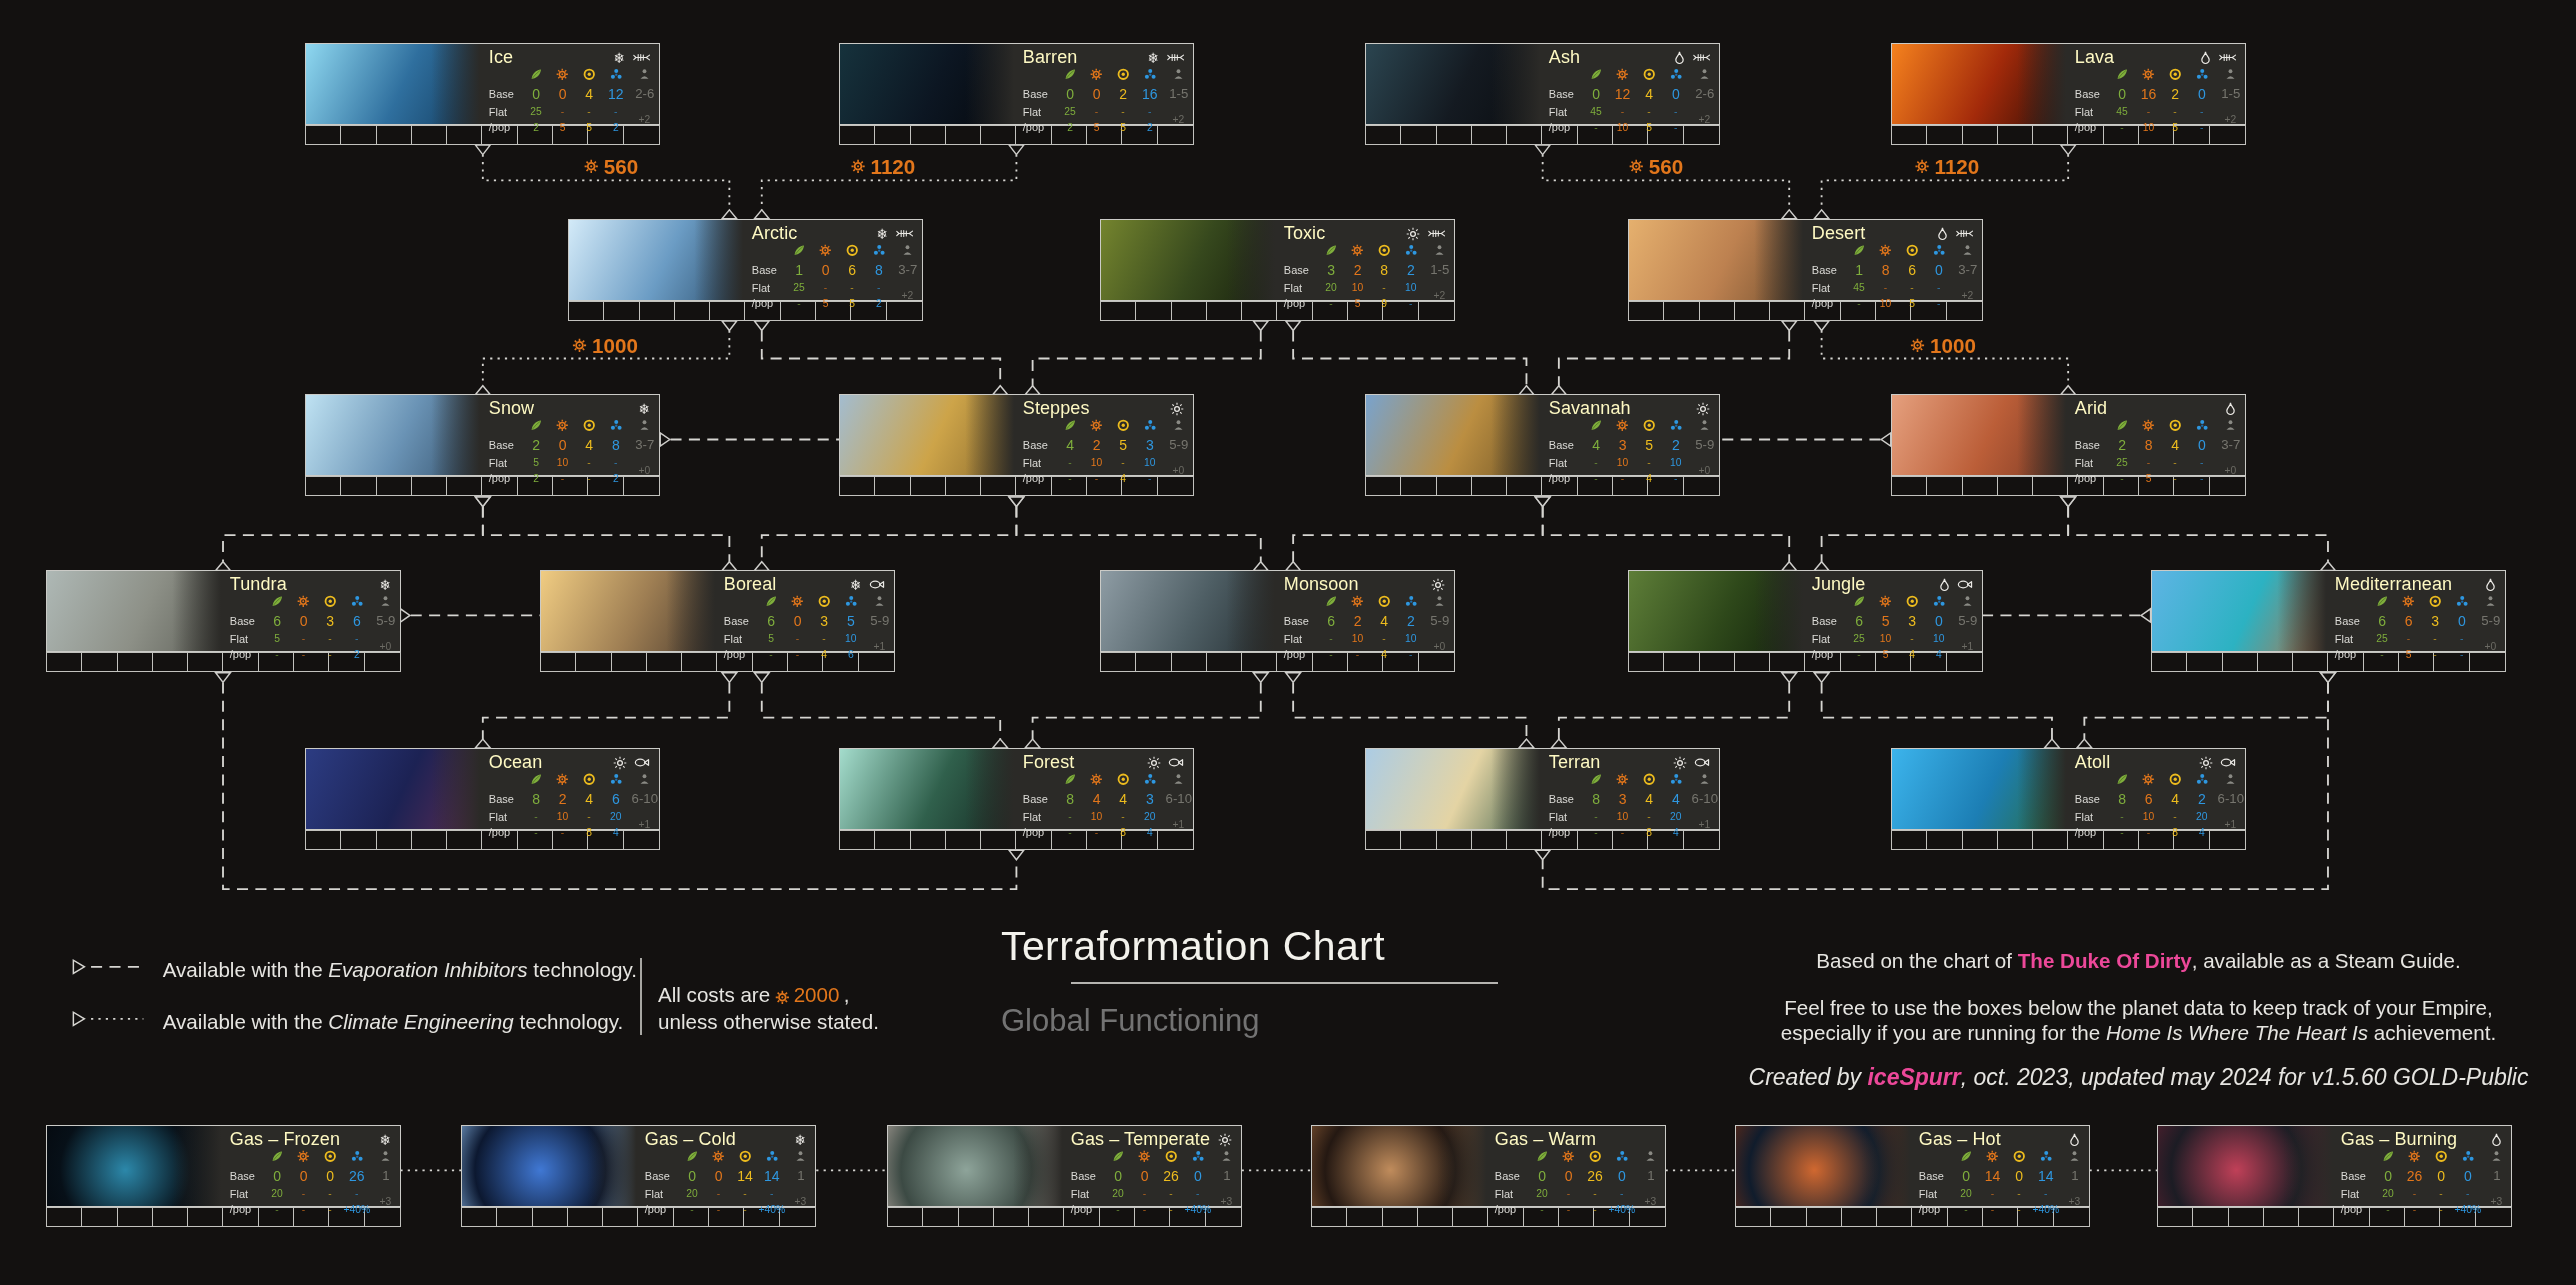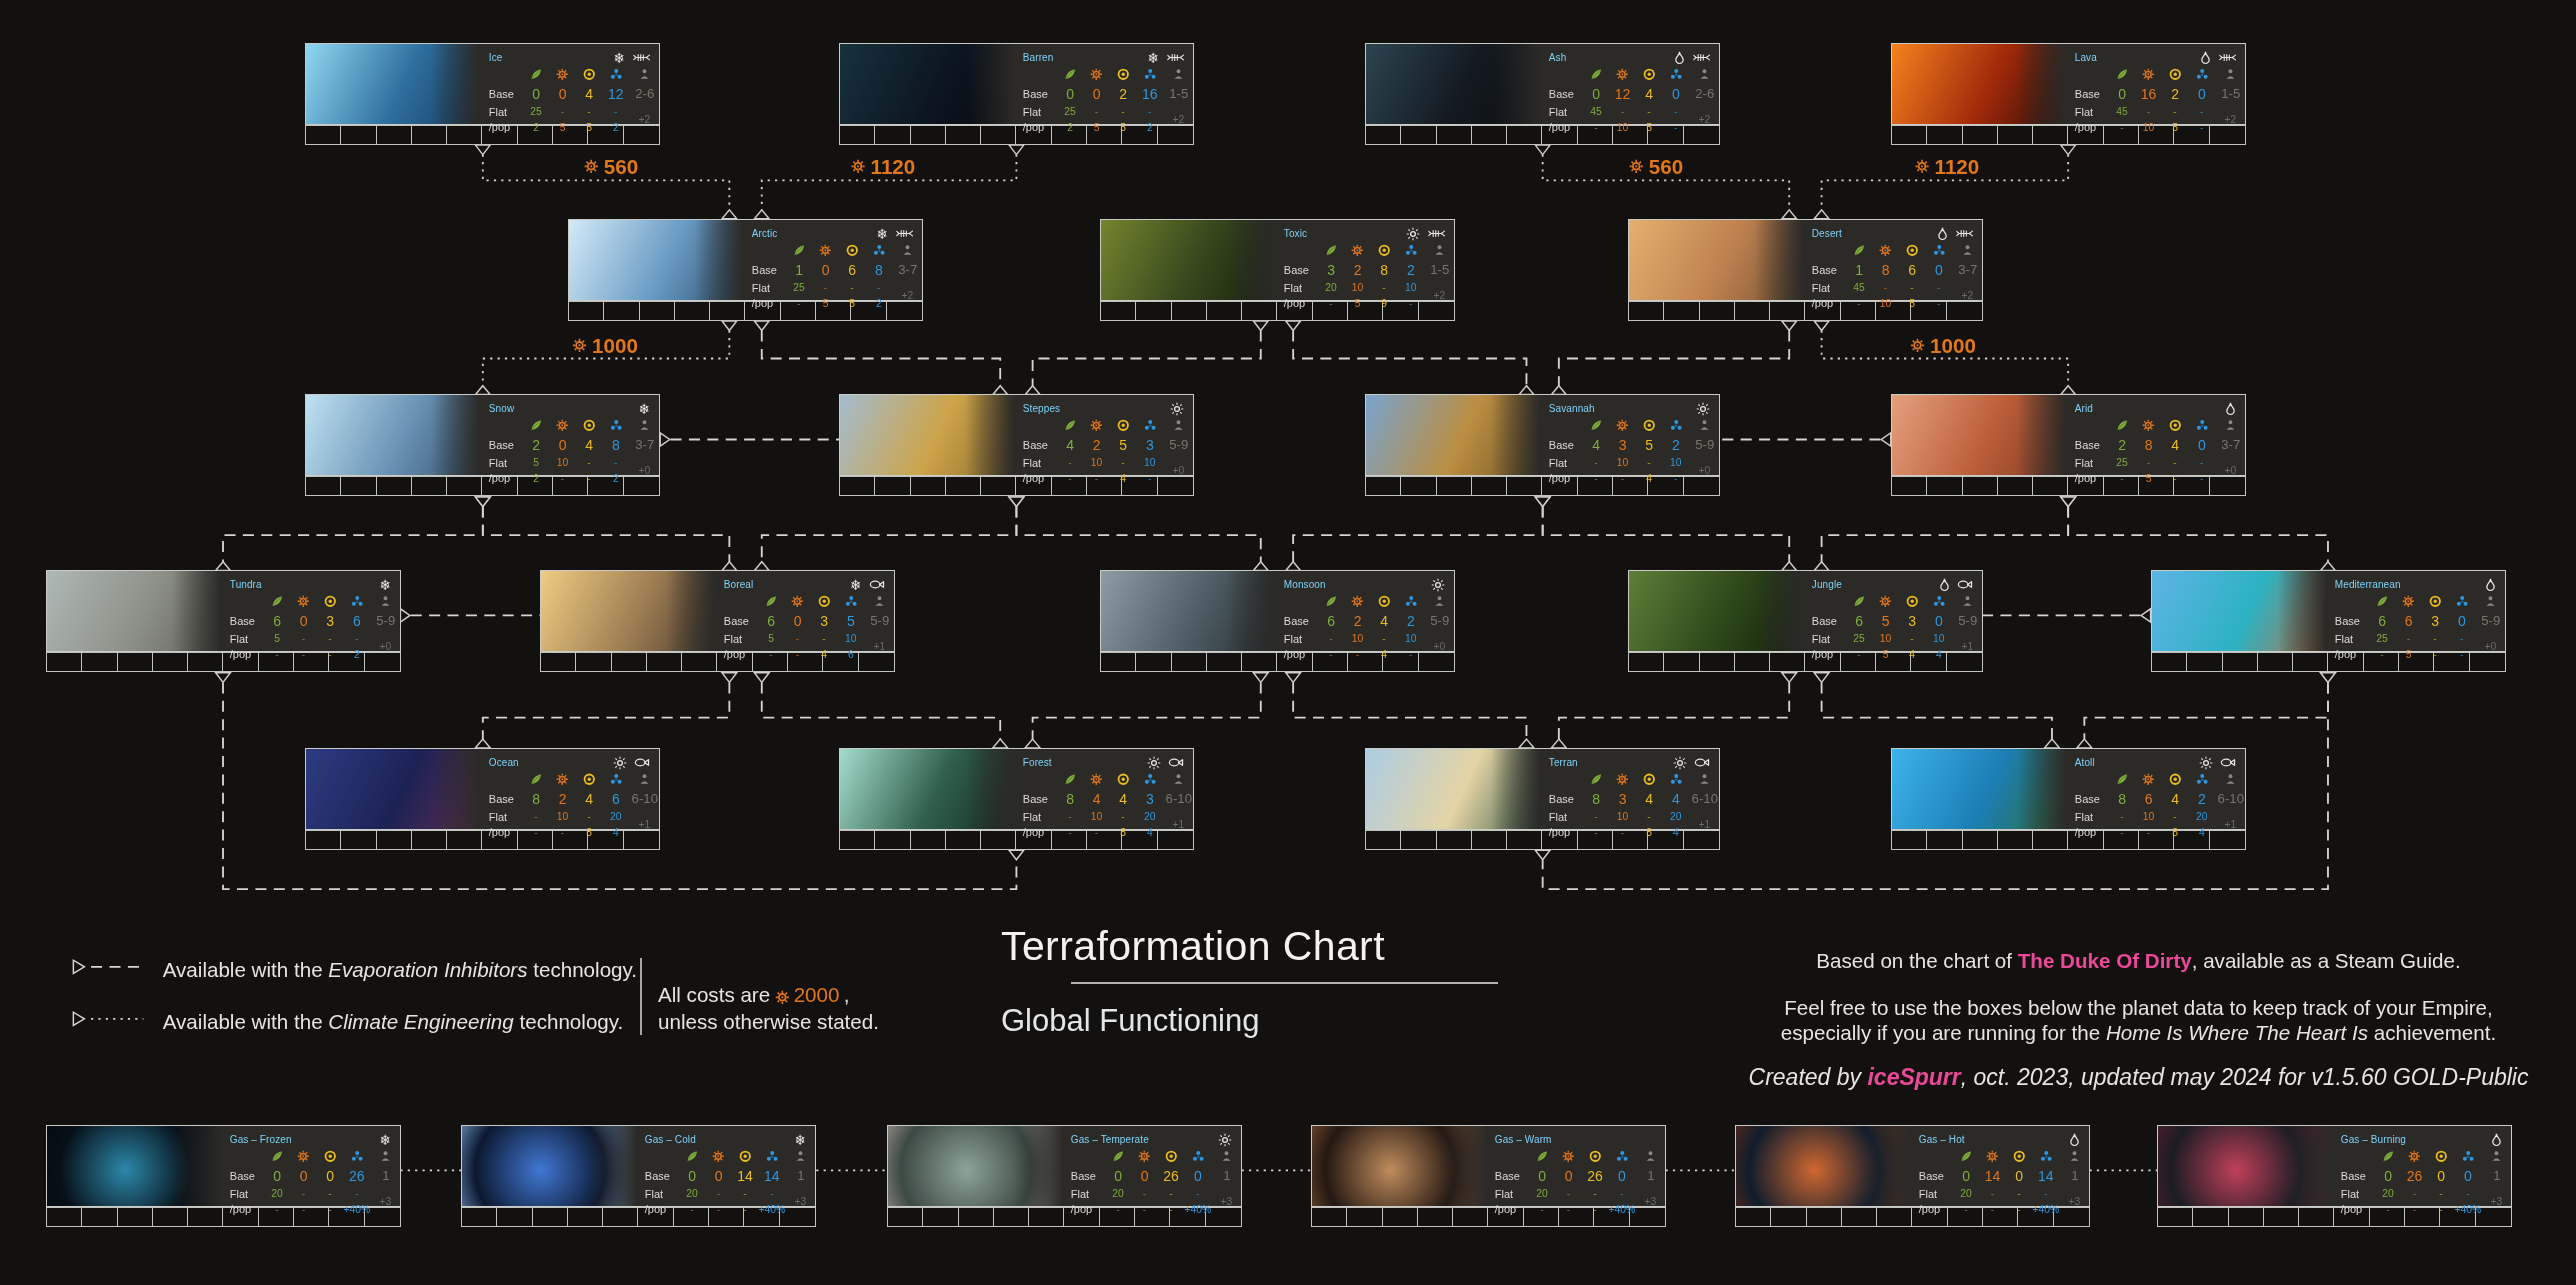--- a/index.html
+++ b/index.html
@@ -7,21 +7,21 @@
        font-family:"Liberation Sans","DejaVu Sans",sans-serif;color:#e6e5e1}
   #edges{position:absolute;left:0;top:0;z-index:1}
   #cardlayer,#labels{position:absolute;left:0;top:0;width:100%;height:100%;z-index:2;pointer-events:none}
   #labels{z-index:3}
   .card{position:absolute;width:355px;pointer-events:auto}
   .cmain{display:flex;height:82px;border:1.5px solid #cbcbc7;box-sizing:border-box;background:#2b2a27}
   .art{position:relative;flex:0 0 174px}
   .art::after{content:'';position:absolute;inset:0;background:linear-gradient(90deg,rgba(43,42,39,0) 72%,#2b2a27 100%)}
   .panel{flex:1;min-width:0}
   .head{display:flex;justify-content:space-between;align-items:center;padding:4.4px 8.8px 0 8.8px;height:19px}
-  .pname{font-size:10px;color:#7dd3fc;letter-spacing:0.1px;white-space:nowrap}
+  .pname{font-size:18px;color:#fef9c3;letter-spacing:0.1px;white-space:nowrap}
   .picons{display:flex;gap:7.4px;align-items:center;color:#eceae6}
   .ic-snow{font-size:14px;line-height:14px}
   .grid{padding:0 2.9px 0 8.8px}
   .grow{display:grid;grid-template-columns:34px 26.5px 26.5px 26.5px 27px 31px;align-items:center;text-align:center}
   .gi{height:16px}
   .r-base{height:20.6px}
   .r-flat,.r-pop{height:15.5px;position:relative}
   .rl{text-align:left;font-size:11px;color:#dcdbd7}
   .r-base .val{font-size:14px}
   .r-flat .val,.r-pop .val{font-size:10.3px}
@@ -37,21 +37,21 @@
   .legend{position:absolute;left:71px;top:958px;z-index:3}
   .lrow{display:flex;gap:17.7px;height:25px;margin-bottom:26.5px}
   .ltext{font-size:20.6px;color:#e6e5e1}
   .vdiv{position:absolute;left:640px;top:958px;width:1.5px;height:77px;background:#a8a7a3;z-index:3}
   .costsnote{position:absolute;left:658px;top:982px;font-size:20.6px;line-height:26.5px;z-index:3}
   .cnl1{display:flex;align-items:center;gap:4.4px}
   .costval{color:#e2761b}
   .titleblock{position:absolute;left:1001px;top:923px;width:567px;z-index:3}
   .maintitle{font-size:41px;color:#f3f2ec;letter-spacing:0.4px}
   .titlerule{width:427px;height:2.2px;background:#b5b4b0;margin:11.8px auto 0 auto}
-  .subtitle{font-size:31px;color:#e5e5e5;margin-top:19px}
+  .subtitle{font-size:31px;color:#737373;margin-top:19px}
   .credits{position:absolute;left:1730px;top:949px;width:817px;text-align:center;font-size:20.6px;z-index:3}
   .crl1{margin-bottom:22px}
   .crl2{line-height:25px}
   .crl3{margin-top:19px;font-size:23px}
   b{color:#ec4899}
 </style>
 </head>
 <body>
 
 <svg id="edges" width="2576" height="1286" viewBox="0 0 3500 1747">

